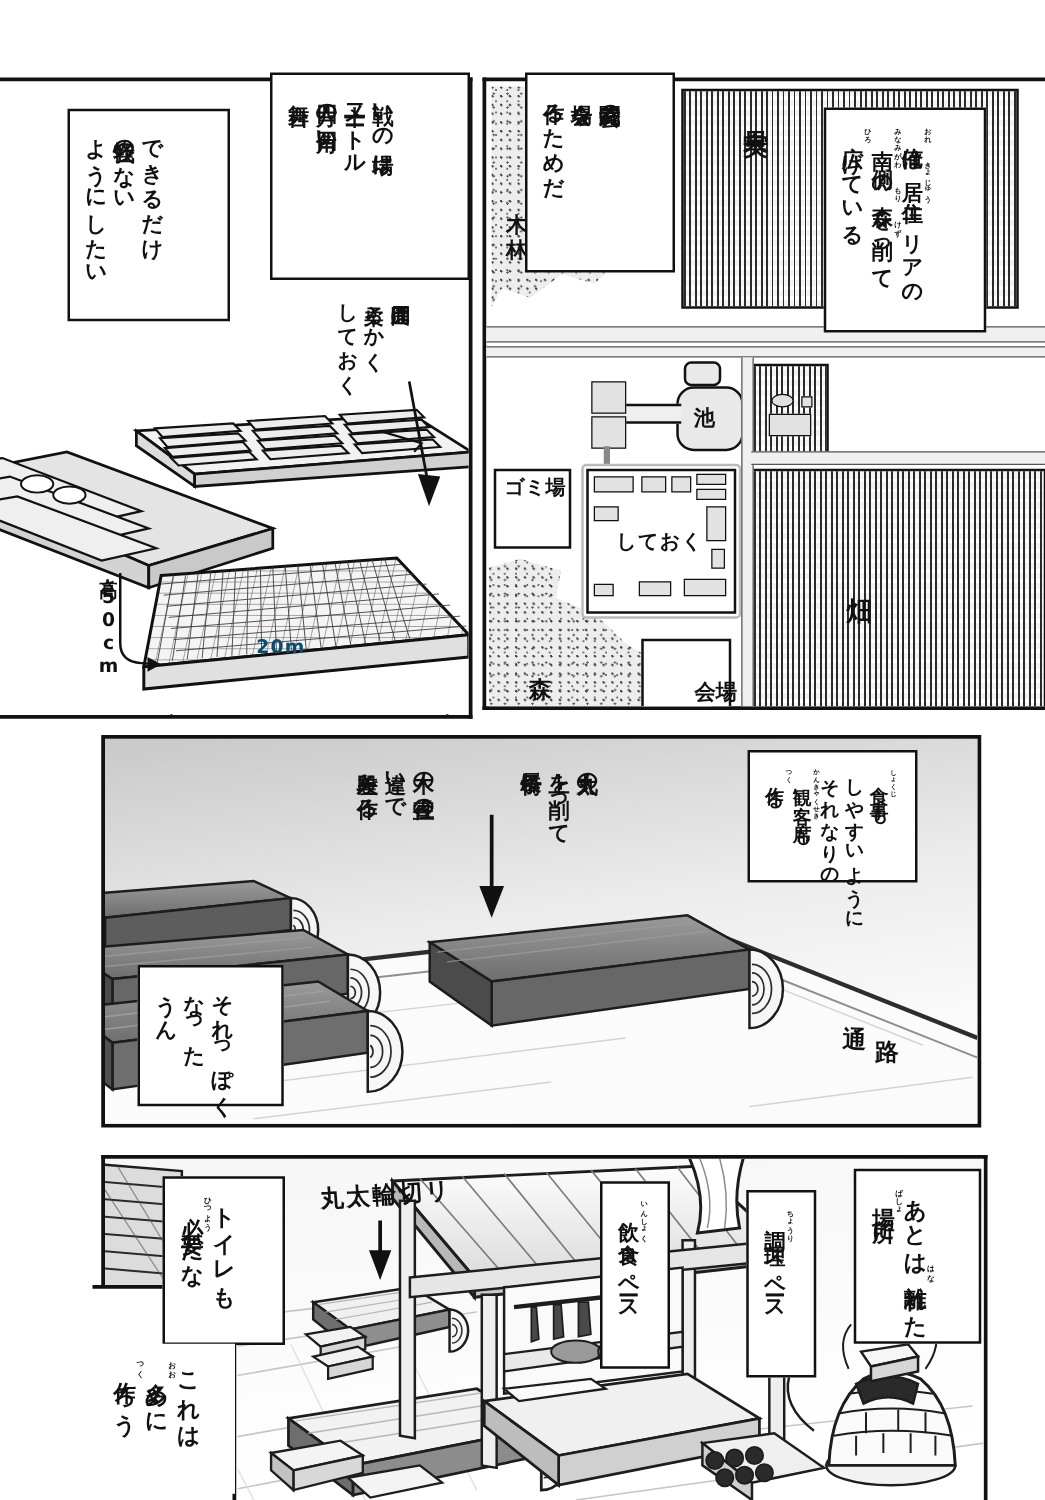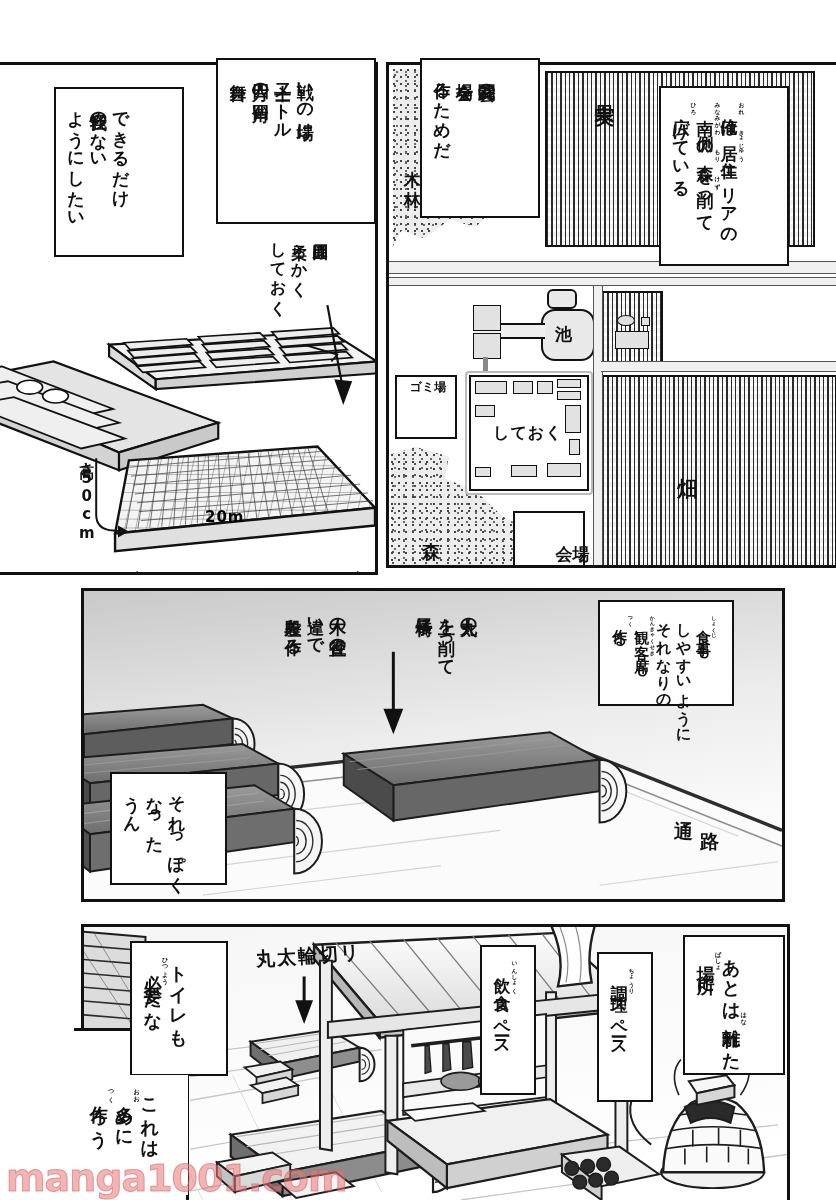--- a/index.html
+++ b/index.html
@@ -178,21 +178,21 @@
     <div class="bubble" style="left:60px; top:22px; width:130px; height:170px;">
       <span class="vtext" style="font-size:17px;">できるだけ
 怪我のない
 ようにしたい</span>
     </div>
 
     <div class="freetext" style="left:82px; top:386px; width:30px;">
       <span class="vtext" style="font-size:15px; letter-spacing:0.02em;">高さ50cm</span>
     </div>
 
-    <div class="freetext" style="left:211px; top:443px; font-size:15px; font-weight:700; color:#000000; letter-spacing:1px;">
+    <div class="freetext" style="left:211px; top:443px; font-size:15px; font-weight:700; color:#0c4a6e; letter-spacing:1px;">
       <span>20m</span>
     </div>
   </div>
 
   <div class="bubble" style="left:216px; top:58px; width:160px; height:166px; z-index:60;">
     <span class="vtext" style="font-size:17px;">戦いの場は
 二十メートル
 四方の四角い
 舞台</span>
   </div>
@@ -223,21 +223,21 @@
     <div style="position:absolute; left:158px; top:224px; width:30px; height:20px; background:#e9e9e9; border:2px solid #111; border-radius:6px;"></div>
     <div class="maplabel" style="left:166px; top:258px; font-size:17px;">
       <span>池</span>
     </div>
     <div style="position:absolute; left:84px; top:258px; width:72px; height:16px; background:#efefef; border-top:2px solid #111; border-bottom:2px solid #111;"></div>
     <div class="bldg" style="left:84px; top:240px; width:28px; height:26px;"></div>
     <div class="bldg" style="left:84px; top:268px; width:28px; height:26px;"></div>
     <div style="position:absolute; left:94px; top:292px; width:5px; height:26px; background:#888;"></div>
 
     <div class="mapbox" style="left:6px; top:310px; width:62px; height:64px;"></div>
-    <div class="maplabel" style="left:14px; top:316px; font-size:12px; line-height:1.15; width:50px; text-align:center;">
+    <div class="maplabel" style="left:14px; top:316px; font-size:16px; line-height:1.15; width:50px; text-align:center;">
       <span>ゴミ場</span>
     </div>
 
     <div class="forest" style="position:absolute; left:2px; top:382px; width:180px; height:120px; clip-path:polygon(0 6%,14% 0,32% 8%,30% 26%,48% 38%,62% 58%,78% 70%,92% 90%,100% 100%,0 100%);"></div>
     <div class="maplabel v" style="left:30px; top:462px; font-size:18px;">
       <span>森</span>
     </div>
 
     <div style="position:absolute; left:76px; top:306px; width:128px; height:124px; border:2px solid #bbb; border-radius:4px; background:#fff;"></div>
     <div class="mapbox" style="left:80px; top:310px; width:120px; height:116px;"></div>
@@ -624,17 +624,14 @@
 
   <div class="bubble" style="left:597px; top:952px; width:56px; height:150px; z-index:60;">
     <span class="vtext" style="font-size:17px;"><ruby>調理<rt>ちょうり</rt></ruby>スペース</span>
   </div>
 
   <div class="bubble" style="left:683px; top:935px; width:102px; height:140px; z-index:60;">
     <span class="vtext" style="font-size:18px;">あとは<ruby>離<rt>はな</rt></ruby>れた
 <ruby>場所<rt>ばしょ</rt></ruby>に</span>
   </div>
 
-  <div class="wm">
-    <span>manga1001.com</span>
-  </div>
 
 </div>
 
 </body></html>

